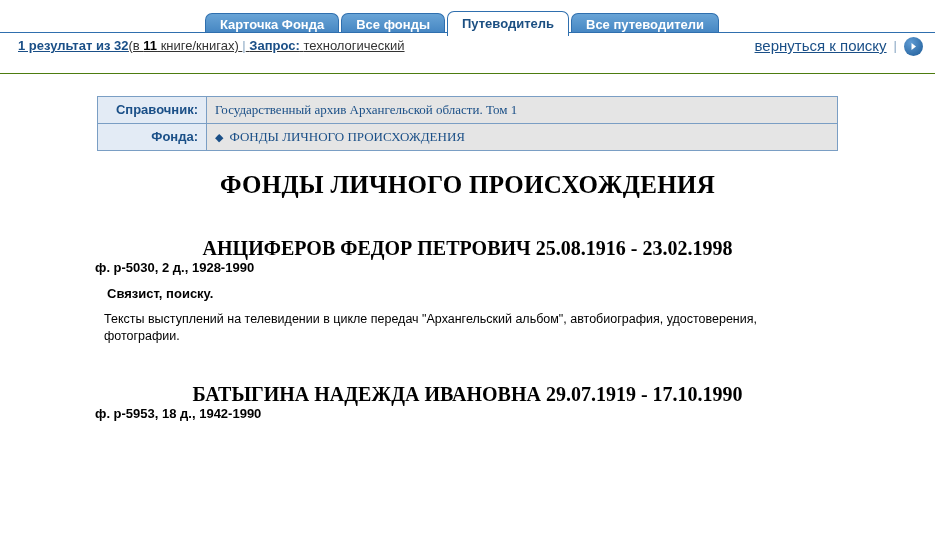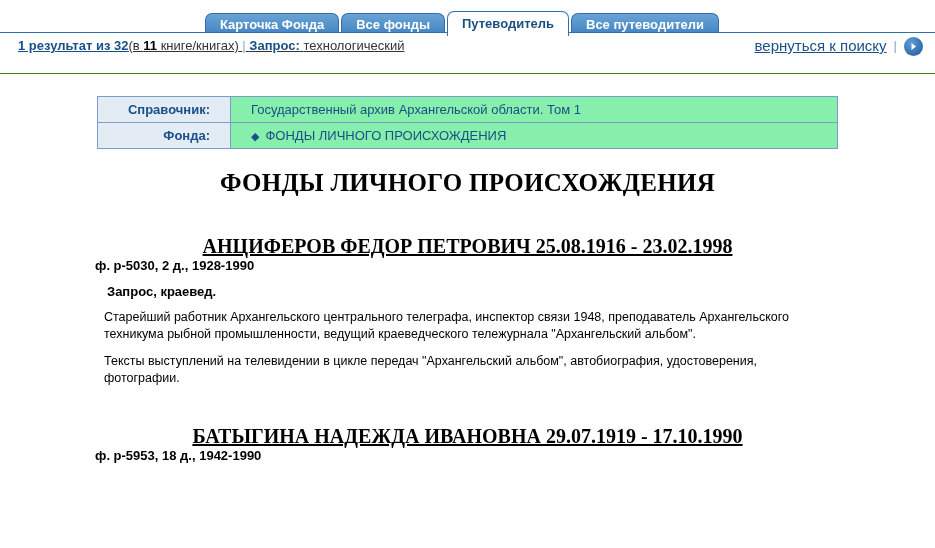--- a/index.html
+++ b/index.html
@@ -115,34 +115,35 @@
     display: flex;
     justify-content: center;
   }
   table.meta {
     border-collapse: collapse;
     width: 741px;
     font-size: 13px;
   }
   table.meta td {
     border: 1px solid #7a9ec4;
-    padding: 5px 20px;
+    padding: 5px 8px;
     vertical-align: top;
   }
   table.meta td.label {
     width: 92px;
     background: #e3ebf5;
     text-align: right;
     color: #1a4f87;
     font-weight: bold;
     white-space: nowrap;
   }
   table.meta td.value {
-    background: #86efac;
-    color: #1a4f87;
+    background: #e5e5e5;
+    color: #1a4f87;
+    font-family: Liberation Serif, serif;
   }
   .bullet { font-size: 11px; margin-right: 6px; color: #1a4f87; }
   
   .doc {
     padding: 0 100px;
   }
   .chapter-title {
     text-align: center;
     font-family: "Liberation Serif", serif;
     font-size: 25px;
@@ -158,21 +159,20 @@
     font-weight: bold;
     margin-top: 48px;
   }
   .person-name {
     text-align: center;
     font-family: "Liberation Serif", serif;
     font-size: 20px;
     font-weight: bold;
     margin-top: 38px;
     margin-bottom: 0;
-    text-decoration: underline;
   }
   .fund-line {
     font-family: "Liberation Sans", sans-serif;
     font-size: 13px;
     font-weight: bold;
     margin-left: -5px;
   }
   .occupation {
     font-size: 13px;
     font-weight: bold;
@@ -232,22 +232,21 @@
   </tbody>
     </table>
 </div>
 
 <div class="doc">
   <div class="chapter-title">ФОНДЫ ЛИЧНОГО ПРОИСХОЖДЕНИЯ</div>
 
   <div>
     <div class="person-name">АНЦИФЕРОВ ФЕДОР ПЕТРОВИЧ 25.08.1916 - 23.02.1998</div>
     <div class="fund-line">ф. р-5030, 2 д., 1928-1990</div>
-    <div class="occupation">Запрос, краевед.</div>
-    <div class="para">Старейший работник Архангельского центрального телеграфа, инспектор связи 1948, преподаватель Архангельского техникума рыбной промышленности, ведущий краеведческого тележурнала "Архангельский альбом".</div>
+    <div class="occupation">Связист, поиску.</div>
     <div class="para">Тексты выступлений на телевидении в цикле передач "Архангельский альбом", автобиография, удостоверения, фотографии.</div>
   </div>
 
   <div>
     <div class="person-name">БАТЫГИНА НАДЕЖДА ИВАНОВНА 29.07.1919 - 17.10.1990</div>
     <div class="fund-line">ф. р-5953, 18 д., 1942-1990</div>
 
   </div>
 </div>
 

